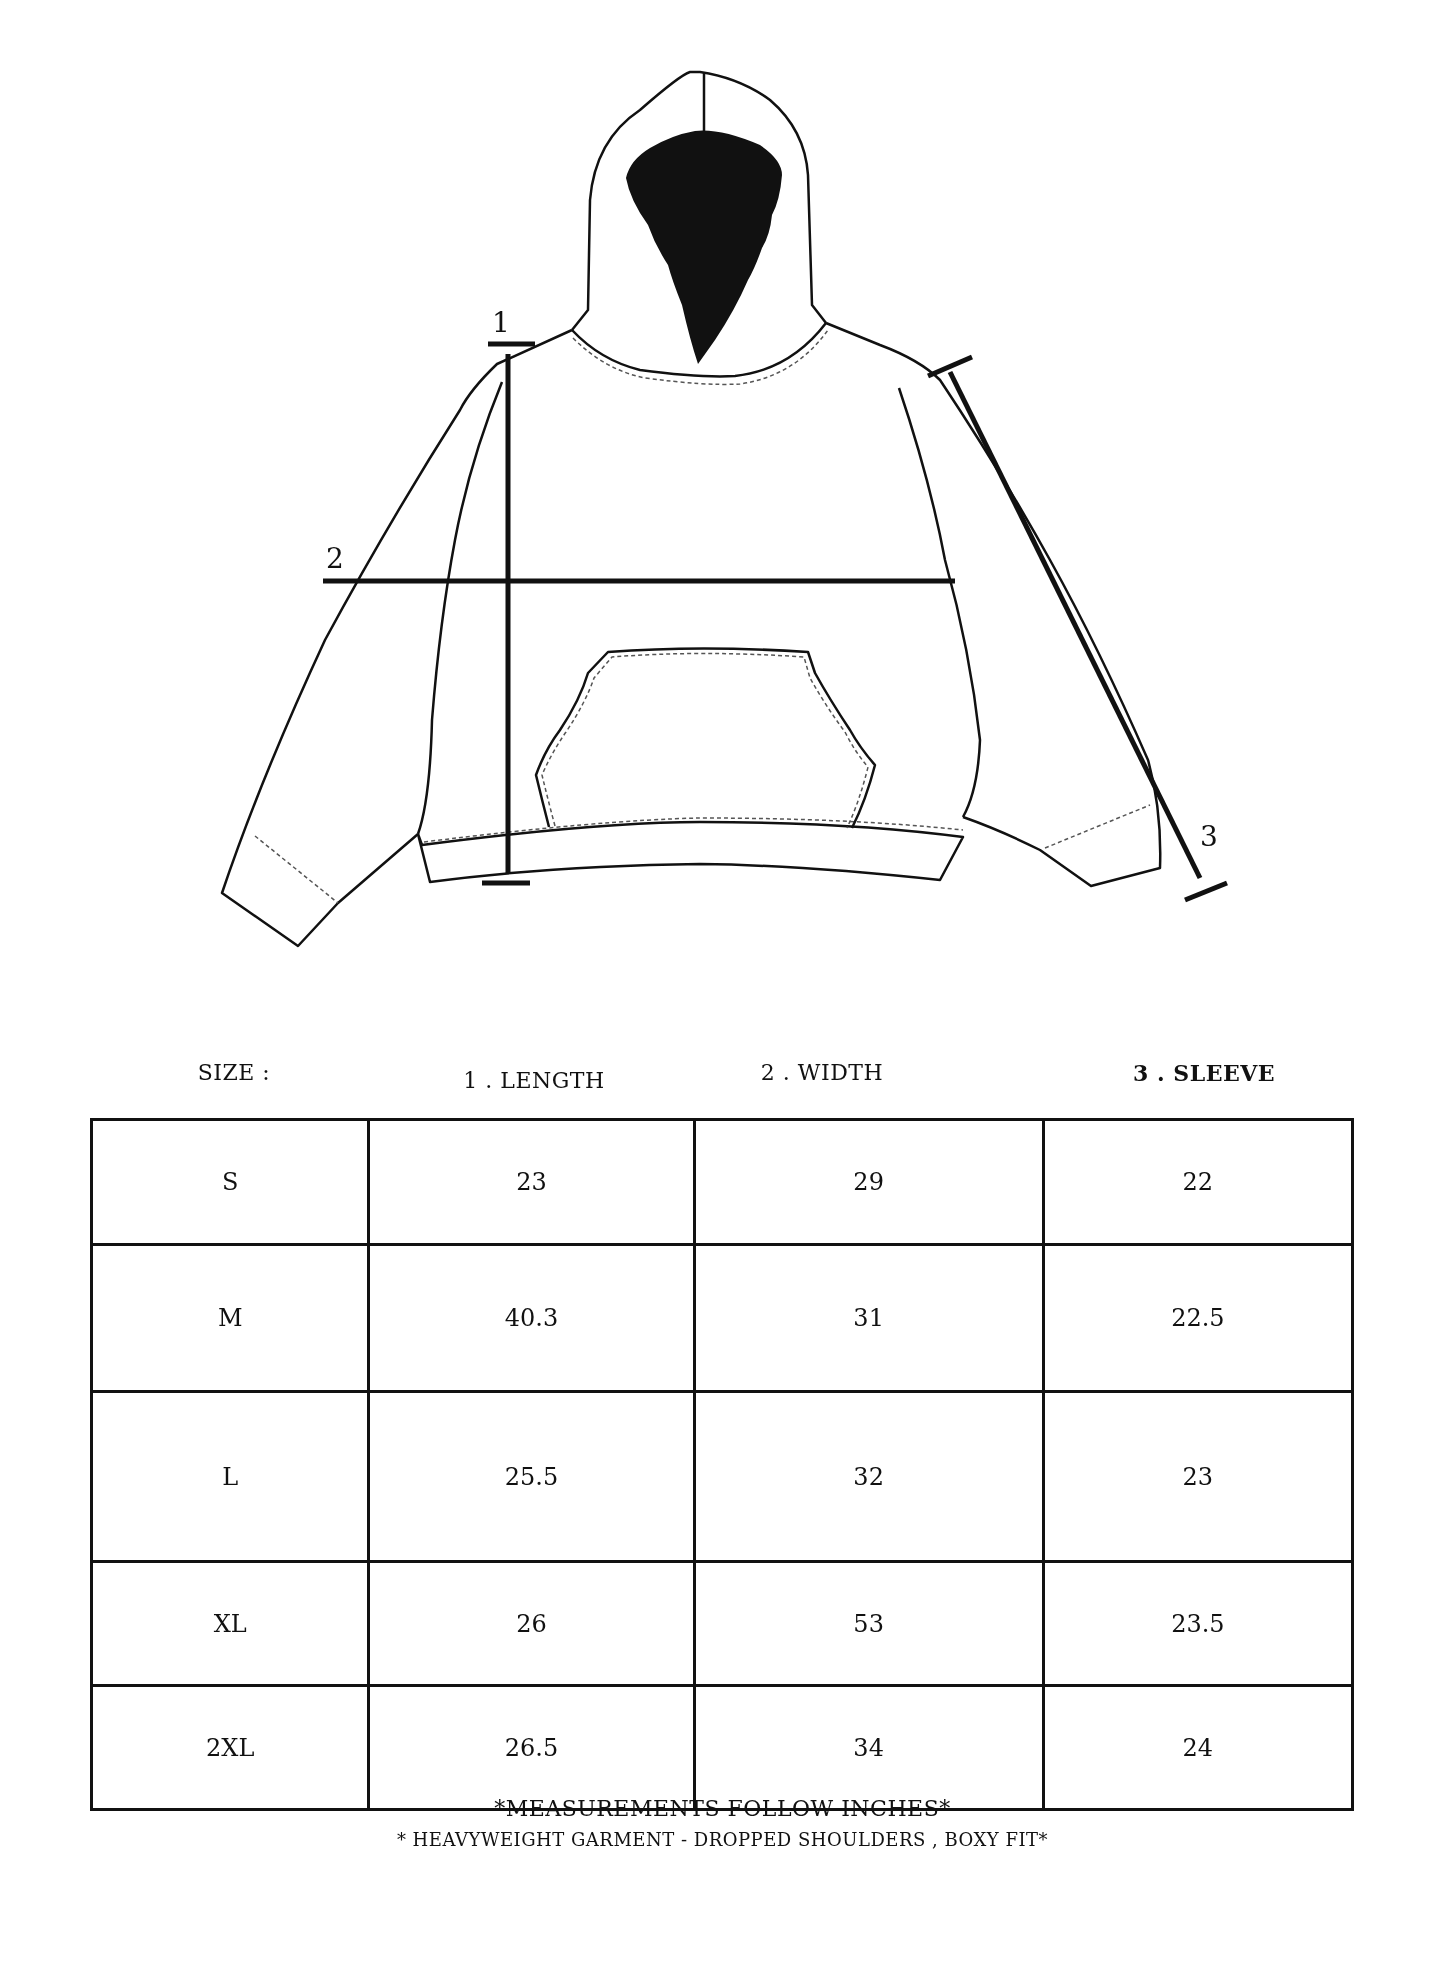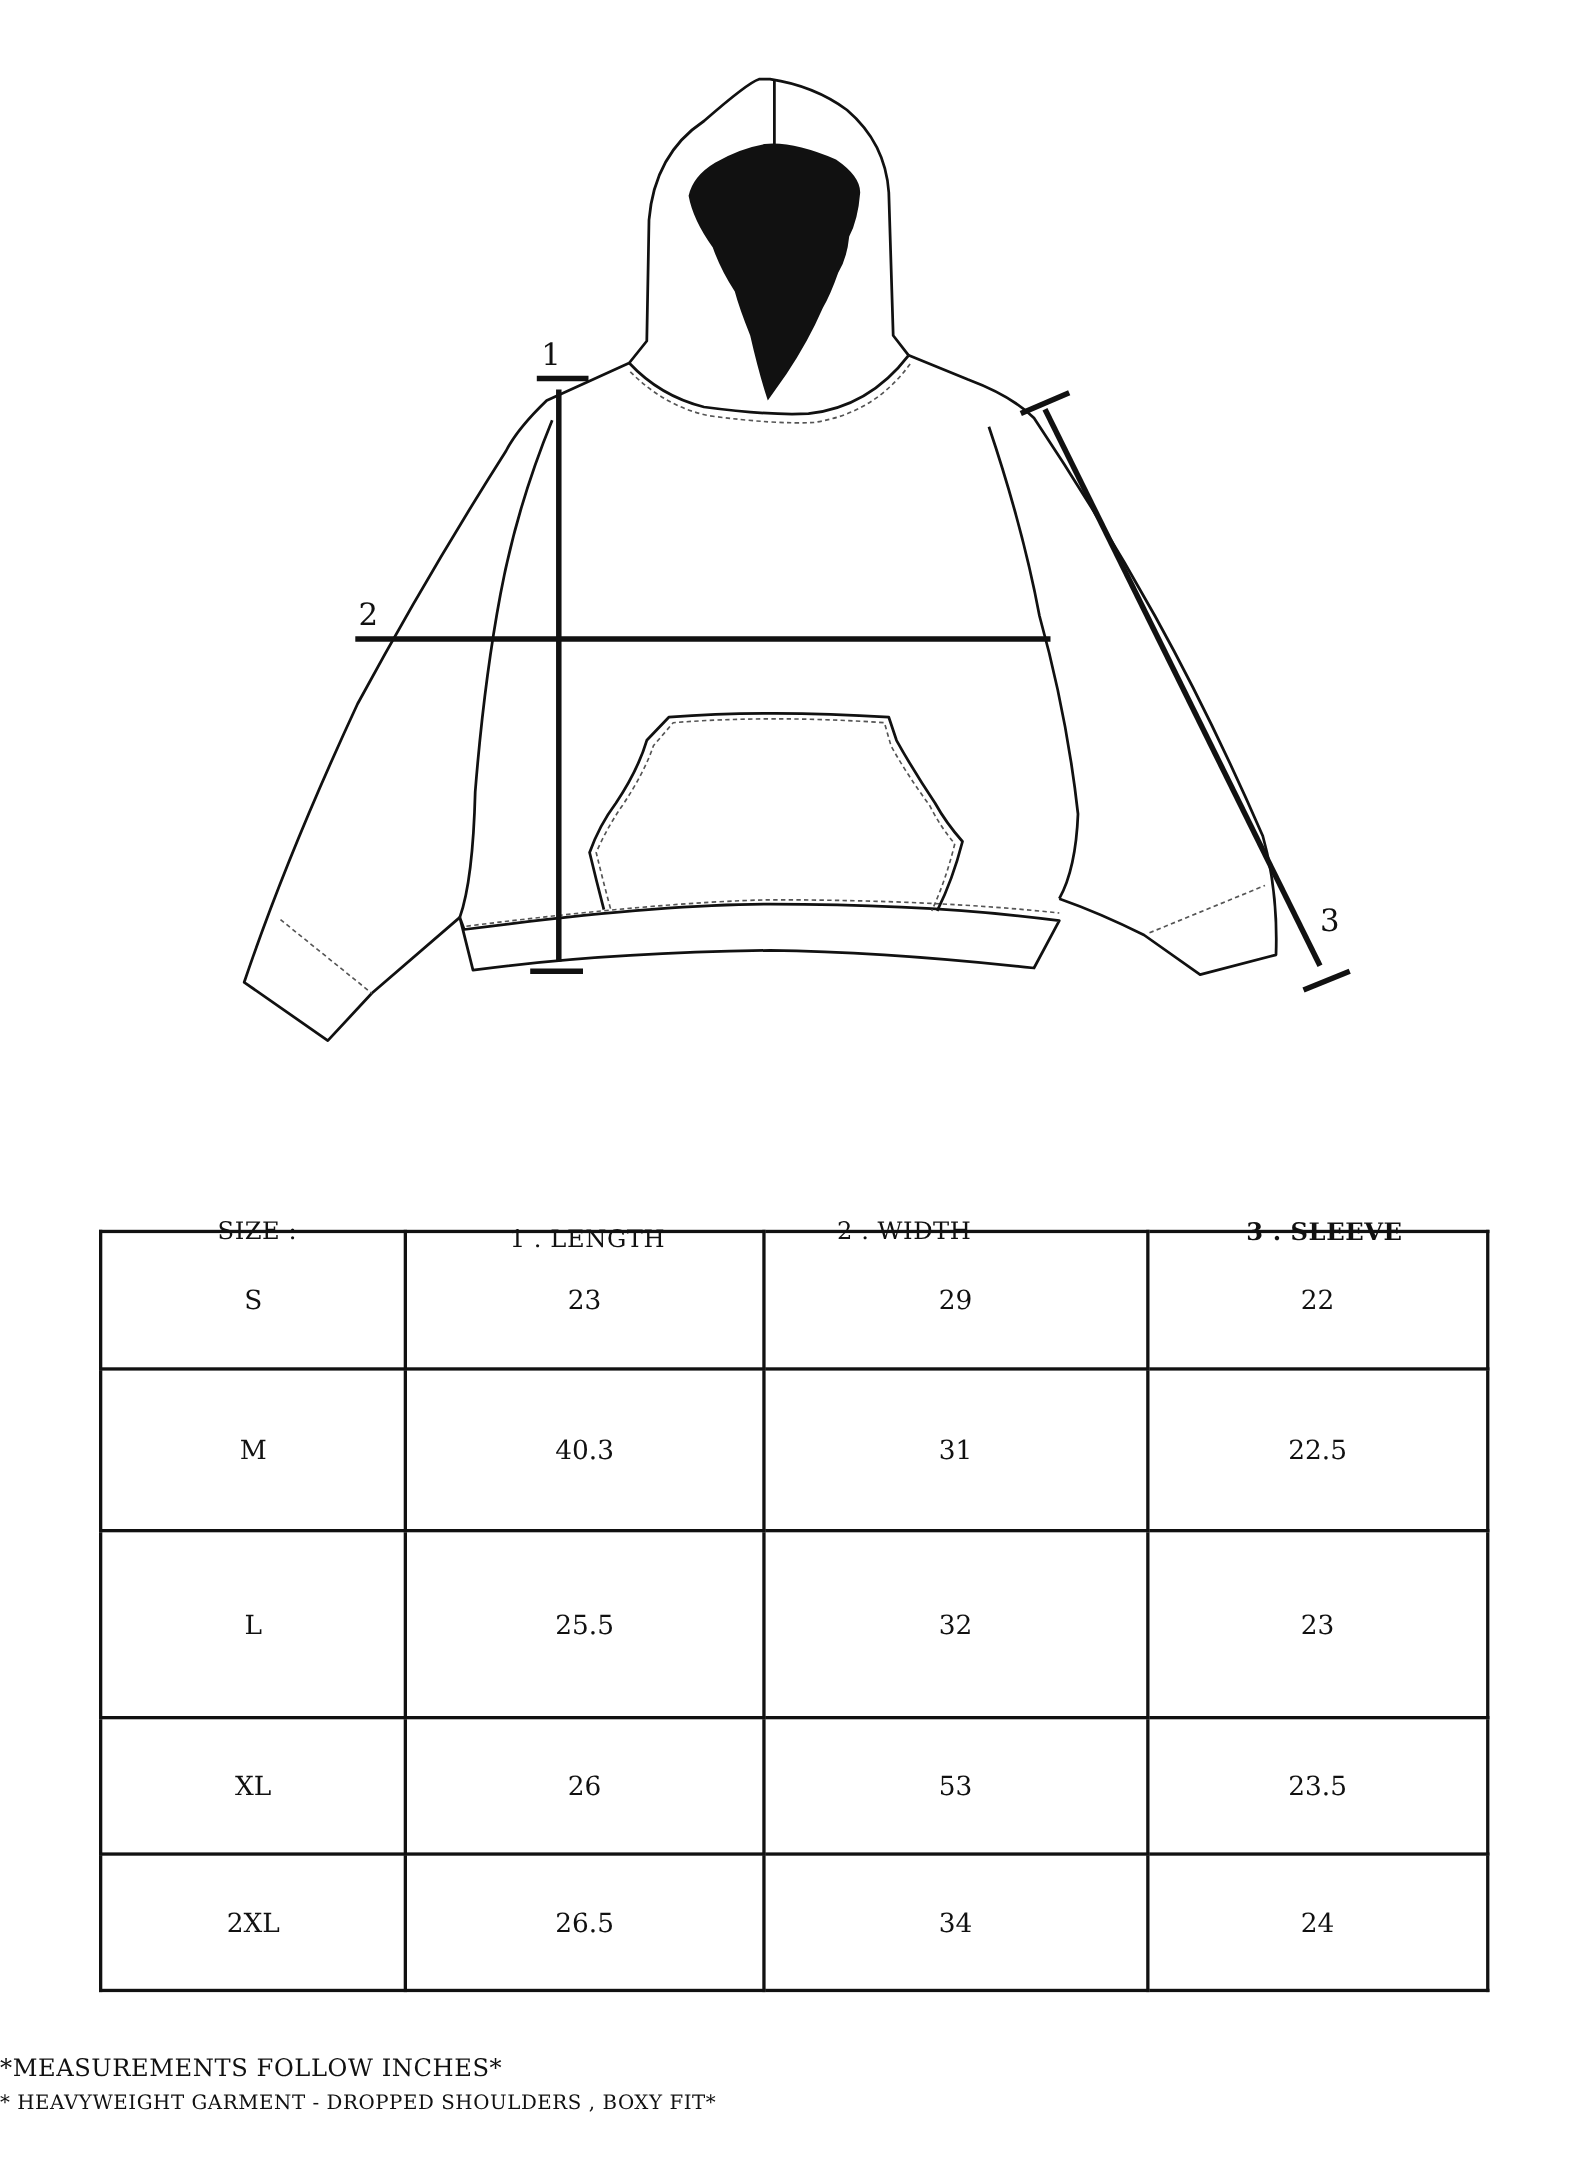--- a/index.html
+++ b/index.html
@@ -1,24 +1,24 @@
 <!DOCTYPE html>
 <html><head>
 <meta charset="utf-8">
 <style>
   html, body { margin: 0; padding: 0; background: #ffffff; }
   body { width: 1445px; height: 1982px; position: relative; overflow: hidden;
          font-family: "DejaVu Serif", "Liberation Serif", serif; color: #111; }
   #diagram { position: absolute; left: 0; top: 0; width: 1445px; height: 980px; }
   .dim-label { position: absolute; font-family: "DejaVu Serif", serif; font-size: 28px; color: #111; }
-  .headers { position: absolute; top: 1060px; left: 0; width: 1411px; height: 40px; margin-top: 47px; }
+  .headers { position: absolute; top: 1060px; left: 0; width: 1411px; height: 40px; }
   .hdr { position: absolute; font-size: 22px; letter-spacing: 0.5px; transform: translateX(-50%); white-space: nowrap; }
   table.size { position: absolute; left: 90px; top: 1118px; width: 1264px; border-collapse: collapse; }
   table.size td { border: 3px solid #111; text-align: center; font-size: 24px; vertical-align: middle; }
-  .notes { position: absolute; top: 1868px; left: 0; width: 1445px; }
+  .notes { position: absolute; top: 1796px; left: 0; width: 1445px; text-align: center; }
   .note1 { font-size: 22px; letter-spacing: 0.5px; }
   .note2 { font-size: 18px; letter-spacing: 0.5px; margin-top: 8px; }
 </style>
 </head>
 <body>
 
 <svg id="diagram" viewBox="0 0 1445 980" xmlns="http://www.w3.org/2000/svg">
   <g fill="none" stroke="#111" stroke-width="2.5" stroke-linejoin="round">
 
     <path d="M572 330 L588 310 L590 200 Q595 140 640 110 Q680 75 690 72 L700 72 Q740 78 770 100 Q805 130 808 175 L812 305 L826 323"></path>

